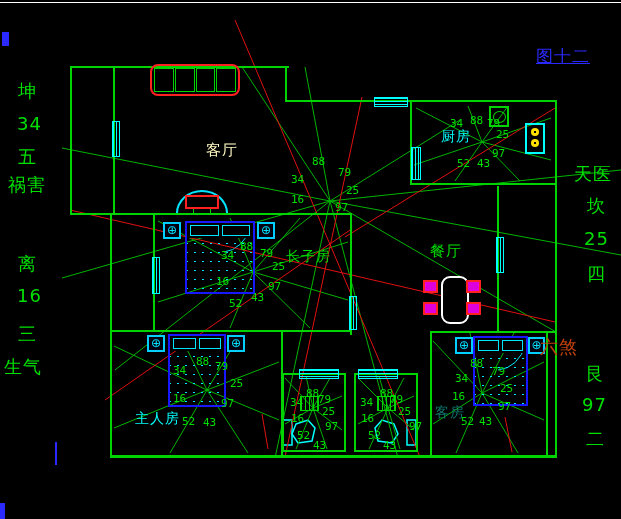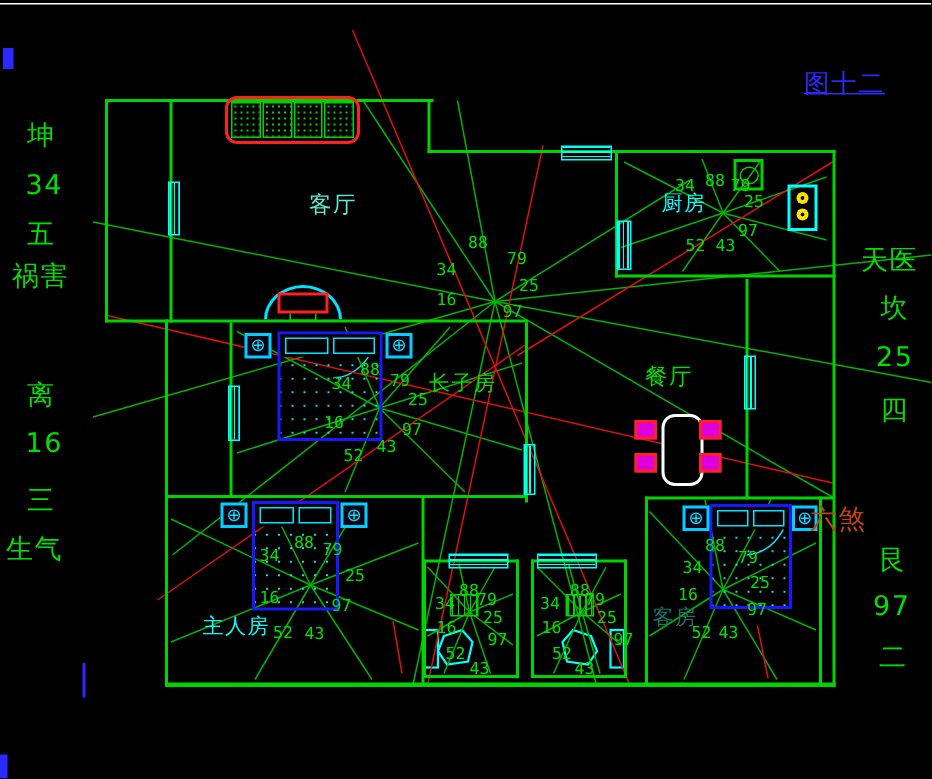--- a/index.html
+++ b/index.html
@@ -276,21 +276,21 @@
     <span class="lbl" style="left: 18px; top: 325px; color: rgb(0, 224, 0); font-size: 18px;">三</span>
     <span class="lbl" style="left: 4px; top: 358px; color: rgb(0, 224, 0); font-size: 18px;">生气</span>
     <span class="lbl" style="left: 574px; top: 165px; color: rgb(0, 224, 0); font-size: 18px;">天医</span>
     <span class="lbl" style="left: 587px; top: 197px; color: rgb(0, 224, 0); font-size: 18px;">坎</span>
     <span class="lbl" style="left: 584px; top: 230px; color: rgb(0, 224, 0); font-size: 18px;">25</span>
     <span class="lbl" style="left: 587px; top: 265px; color: rgb(0, 224, 0); font-size: 18px;">四</span>
     <span class="lbl" style="left: 540px; top: 338px; color: #c2410c; font-size: 18px;">六煞</span>
     <span class="lbl" style="left: 586px; top: 365px; color: rgb(0, 224, 0); font-size: 18px;">艮</span>
     <span class="lbl" style="left: 582px; top: 396px; color: rgb(0, 224, 0); font-size: 18px;">97</span>
     <span class="lbl" style="left: 586px; top: 430px; color: rgb(0, 224, 0); font-size: 18px;">二</span>
-    <span class="lbl" style="left: 206px; top: 129px; color: #5eead4; font-size: 15px;">客厅</span>
+    <span class="lbl" style="left: 206px; top: 143px; color: #fef9c3; font-size: 15px;">客厅</span>
     <span class="lbl" style="left: 441px; top: 129px; color: rgb(0, 255, 255); font-size: 14px;">厨房</span>
     <span class="lbl" style="left: 430px; top: 244px; color: rgb(0, 224, 0); font-size: 15px;">餐厅</span>
     <span class="lbl" style="left: 286px; top: 249px; color: rgb(0, 224, 0); font-size: 14px;">长子房</span>
     <span class="lbl" style="left: 135px; top: 411px; color: rgb(0, 255, 255); font-size: 14px;">主人房</span>
     <span class="lbl" style="left: 435px; top: 405px; color: #0f766e; font-size: 14px;">客房</span>
     <div class="mark" style="left: 0px; top: 2px; width: 621px; height: 1px; background: rgb(255, 255, 255);"></div>
     <div class="mark" style="left: 2px; top: 32px; width: 7px; height: 14px; background: rgb(42, 42, 255);"></div>
     <div class="mark" style="left: 55px; top: 442px; width: 2px; height: 23px; background: rgb(42, 42, 255);"></div>
     <div class="mark" style="left: 0px; top: 503px; width: 5px; height: 16px; background: rgb(42, 42, 255);"></div>
   </div>

